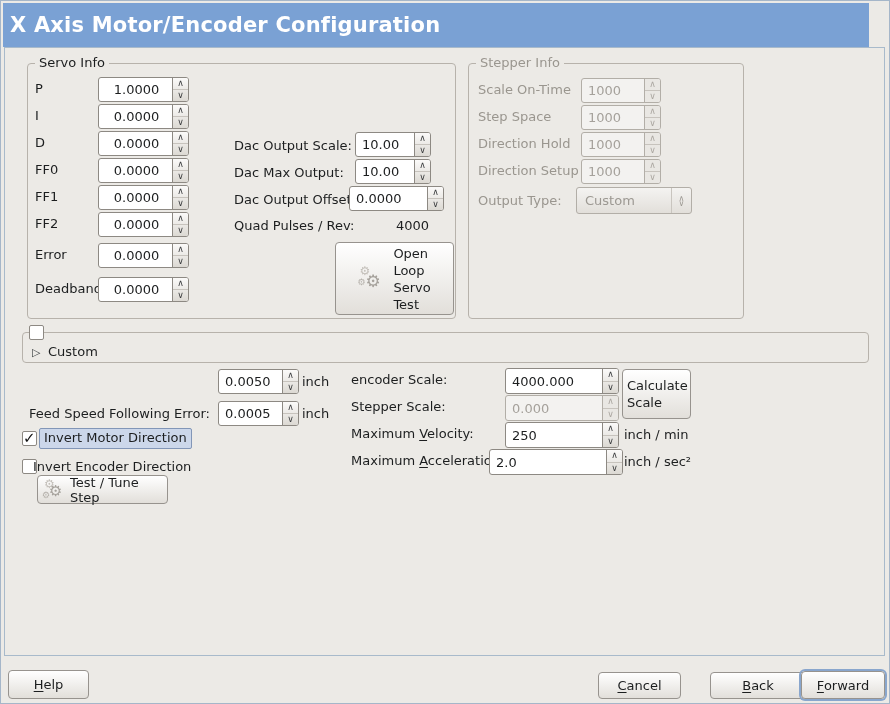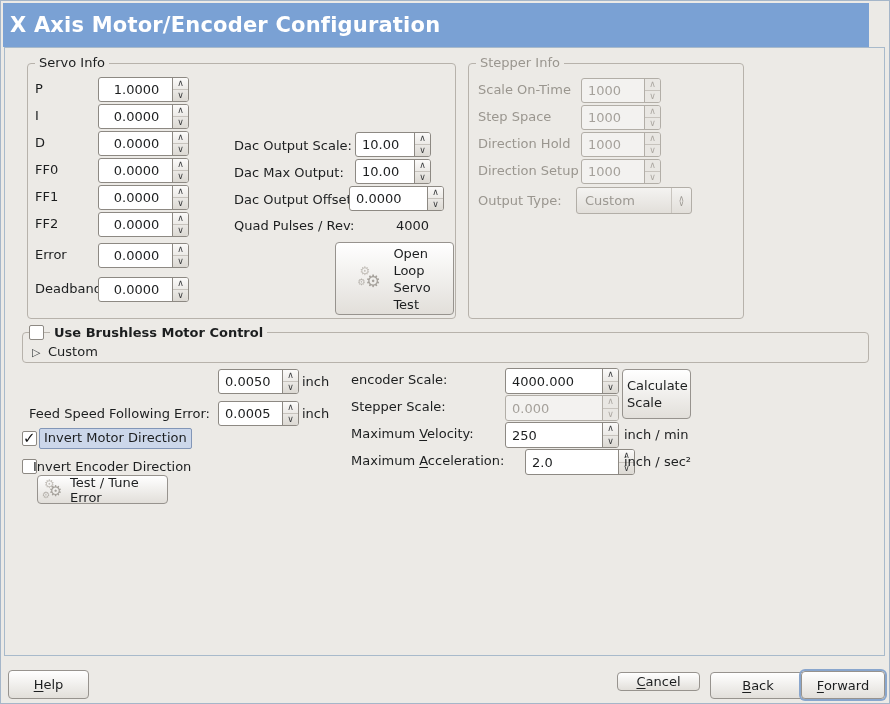--- a/index.html
+++ b/index.html
@@ -289,21 +289,20 @@
     <div class="cdd">
       <span>∧</span>
         <span>∨</span>
     </div>
   </div>
 
   <div class="frame" style="left:21px;top:331px;width:847px;height:31px"></div>
   <div class="checkbox" style="left:28px;top:324px">
     
   </div>
-  <div class="lbl bold" style="left:49px;top:324px;background:#ECEAE6;padding:0 4px">Use Brushless Motor Control</div>
   <div class="expander-arrow" style="left:31px;top:345px">▷</div>
   <div class="lbl" style="left:47px;top:343px">Custom</div>
 
   <div class="spin" style="left:217px;top:368px;width:81px">
     <input value="0.0050" style="">
     <div class="btns">
         <div class="up">∧</div>
         <div class="down">∨</div>
       </div>
   </div>
@@ -345,21 +344,21 @@
   <div class="spin" style="left:504px;top:421px;width:114px;height:26px">
     <input value="250" style="">
     <div class="btns">
         <div class="up">∧</div>
         <div class="down">∨</div>
       </div>
   </div>
   <div class="lbl" style="left:623px;top:426px">inch / min</div>
 
   <div class="lbl" style="left:350px;top:452px">Maximum <u>A</u>cceleration:</div>
-  <div class="spin" style="left:524px;top:448px;width:110px;height:26px">
+  <div class="spin" style="left:488px;top:448px;width:134px;height:26px">
     <input value="2.0" style="">
     <div class="btns">
         <div class="up">∧</div>
         <div class="down">∨</div>
       </div>
   </div>
   <div class="lbl" style="left:623px;top:453px">inch / sec²</div>
 
   <div class="checkbox checked" style="left:21px;top:430px">
     <span class="mark">✓</span>
@@ -370,27 +369,27 @@
     
   </div>
   <div class="lbl" style="left:32px;top:458px">Invert Encoder Direction</div>
 
   <div class="btn" style="left:36px;top:474px;width:131px;height:29px;justify-content:flex-start;padding-left:5px;gap:5px">
     <div class="gears small">
       <span class="g1">⚙</span>
         <span class="g2">⚙</span>
         <span class="g3">⚙</span>
     </div>
-    <span>Test / Tune Error</span>
+    <span>Test / Tune Step</span>
   </div>
 
   <div class="btn" style="left:7px;top:669px;width:81px;height:29px">
     <span><u>H</u>elp</span>
   </div>
-  <div class="btn" style="left:616px;top:671px;width:83px;height:19px">
+  <div class="btn" style="left:597px;top:671px;width:83px;height:27px">
     <span><u>C</u>ancel</span>
   </div>
   <div class="btn" style="left:709px;top:671px;width:96px;height:27px">
     <span><u>B</u>ack</span>
   </div>
   <div class="btn focused" style="left:800px;top:670px;width:84px;height:28px">
     <span><u>F</u>orward</span>
   </div>
 
 </div>

